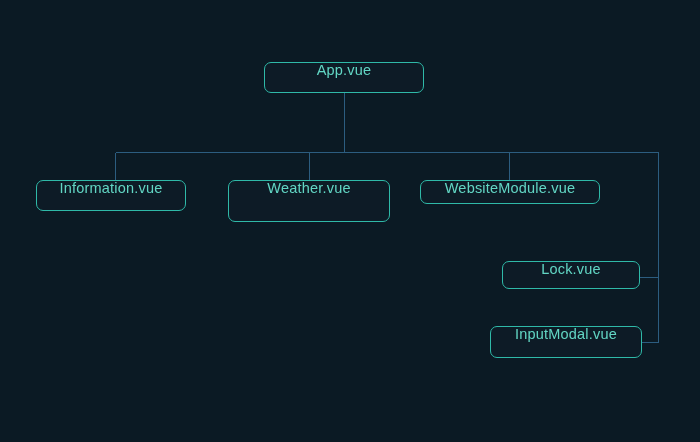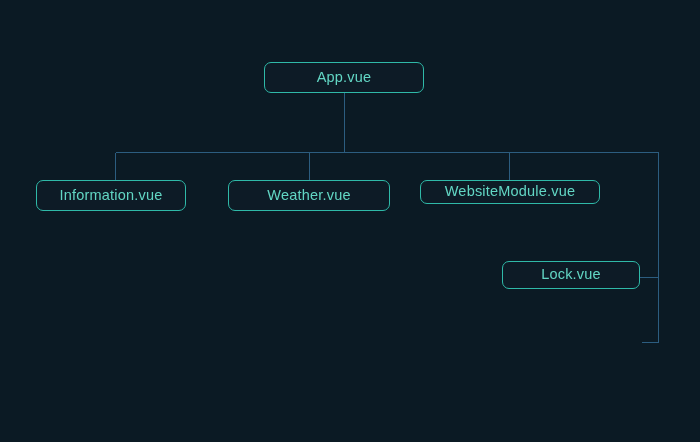--- a/index.html
+++ b/index.html
@@ -27,21 +27,21 @@
     width: 700px;
     height: 442px;
   }
   .node {
     position: absolute;
     box-sizing: border-box;
     background: #0d1b26;
     border: 1px solid #2fb9a8;
     border-radius: 7px;
     display: flex;
-    align-items: center;
+    align-items: flex-start;
     justify-content: center;
     color: #62d6c4;
     font-size: 14.5px;
     letter-spacing: 0.2px;
     white-space: nowrap;
     z-index: 2;
   }
   .node-label {
     display: block;
     line-height: 1;
@@ -67,26 +67,29 @@
   </svg>
 
   <div class="node" style="left:264px; top:62px; width:160px; height:31px;">
     <span class="node-label">App.vue</span>
   </div>
 
   <div class="node" style="left:36px; top:180px; width:150px; height:31px;">
     <span class="node-label">Information.vue</span>
   </div>
 
-  <div class="node" style="left:228px; top:180px; width:162px; height:31px;">
+  <div class="node" style="left:228px; top:180px; width:162px; height:42px;">
     <span class="node-label">Weather.vue</span>
   </div>
 
   <div class="node" style="left:420px; top:180px; width:180px; height:24px;">
     <span class="node-label">WebsiteModule.vue</span>
   </div>
 
   <div class="node" style="left:502px; top:261px; width:138px; height:28px;">
     <span class="node-label">Lock.vue</span>
   </div>
 
+  <div class="node" style="left:490px; top:326px; width:152px; height:32px;">
+    <span class="node-label">InputModal.vue</span>
+  </div>
 
 </div>
 
 </body></html>

